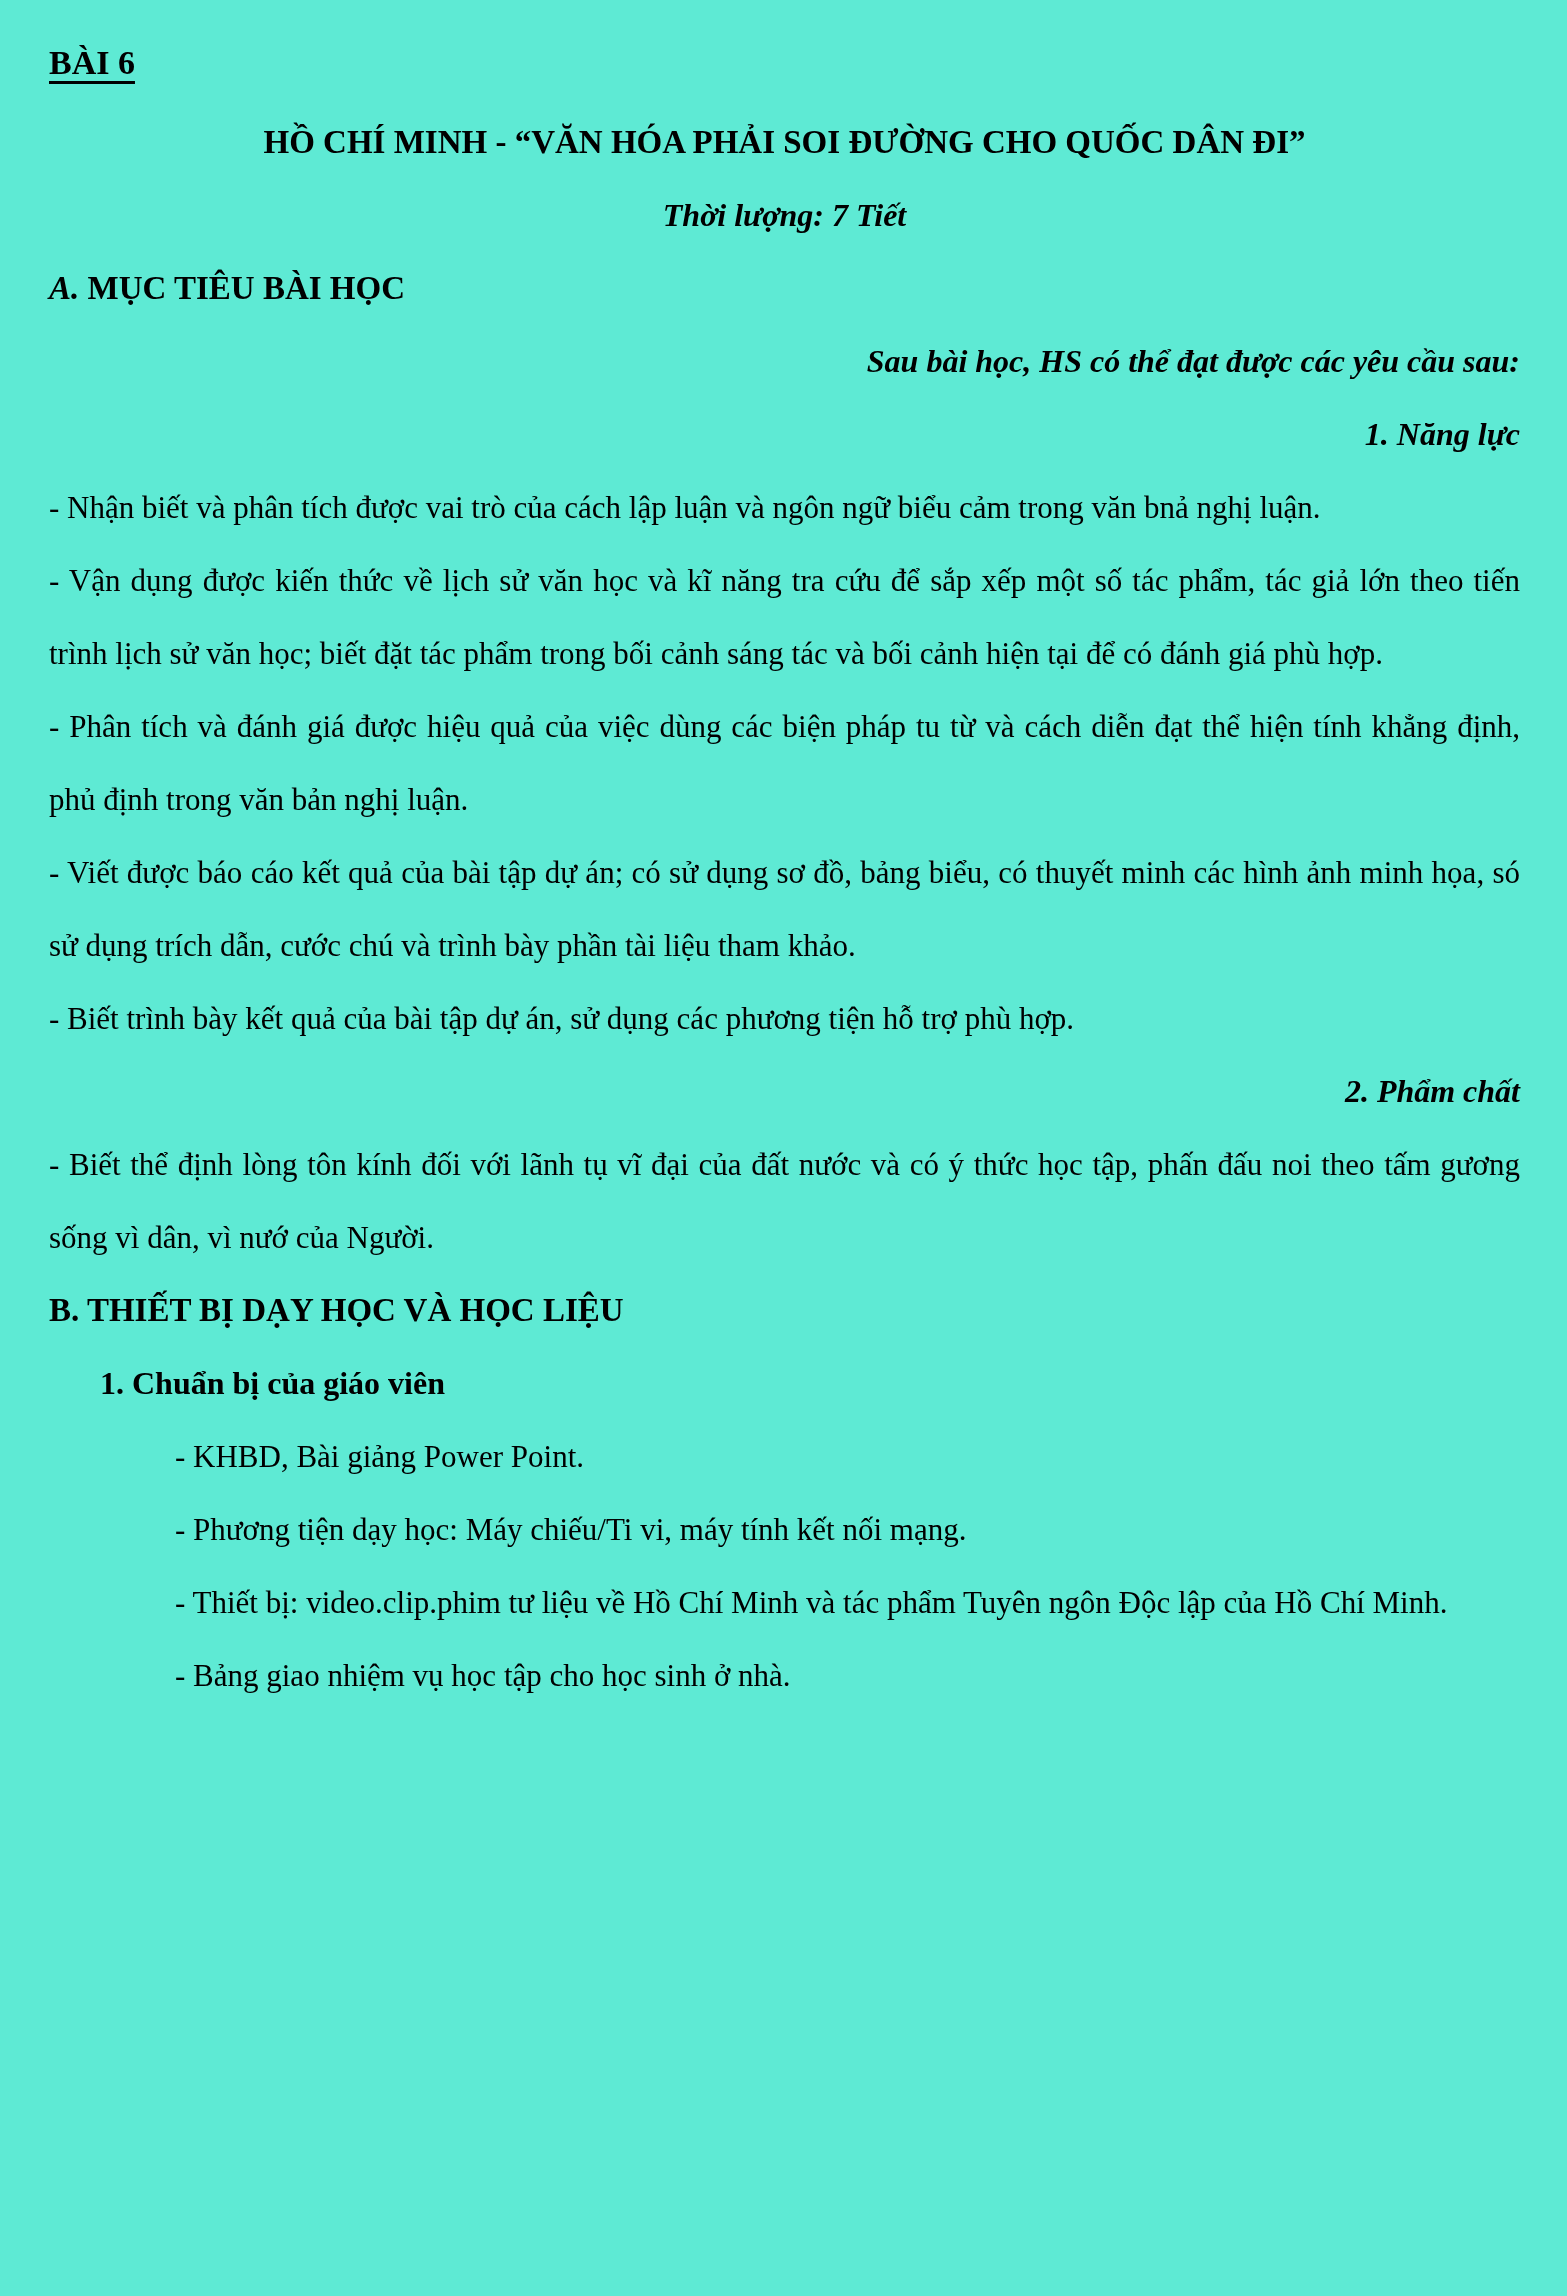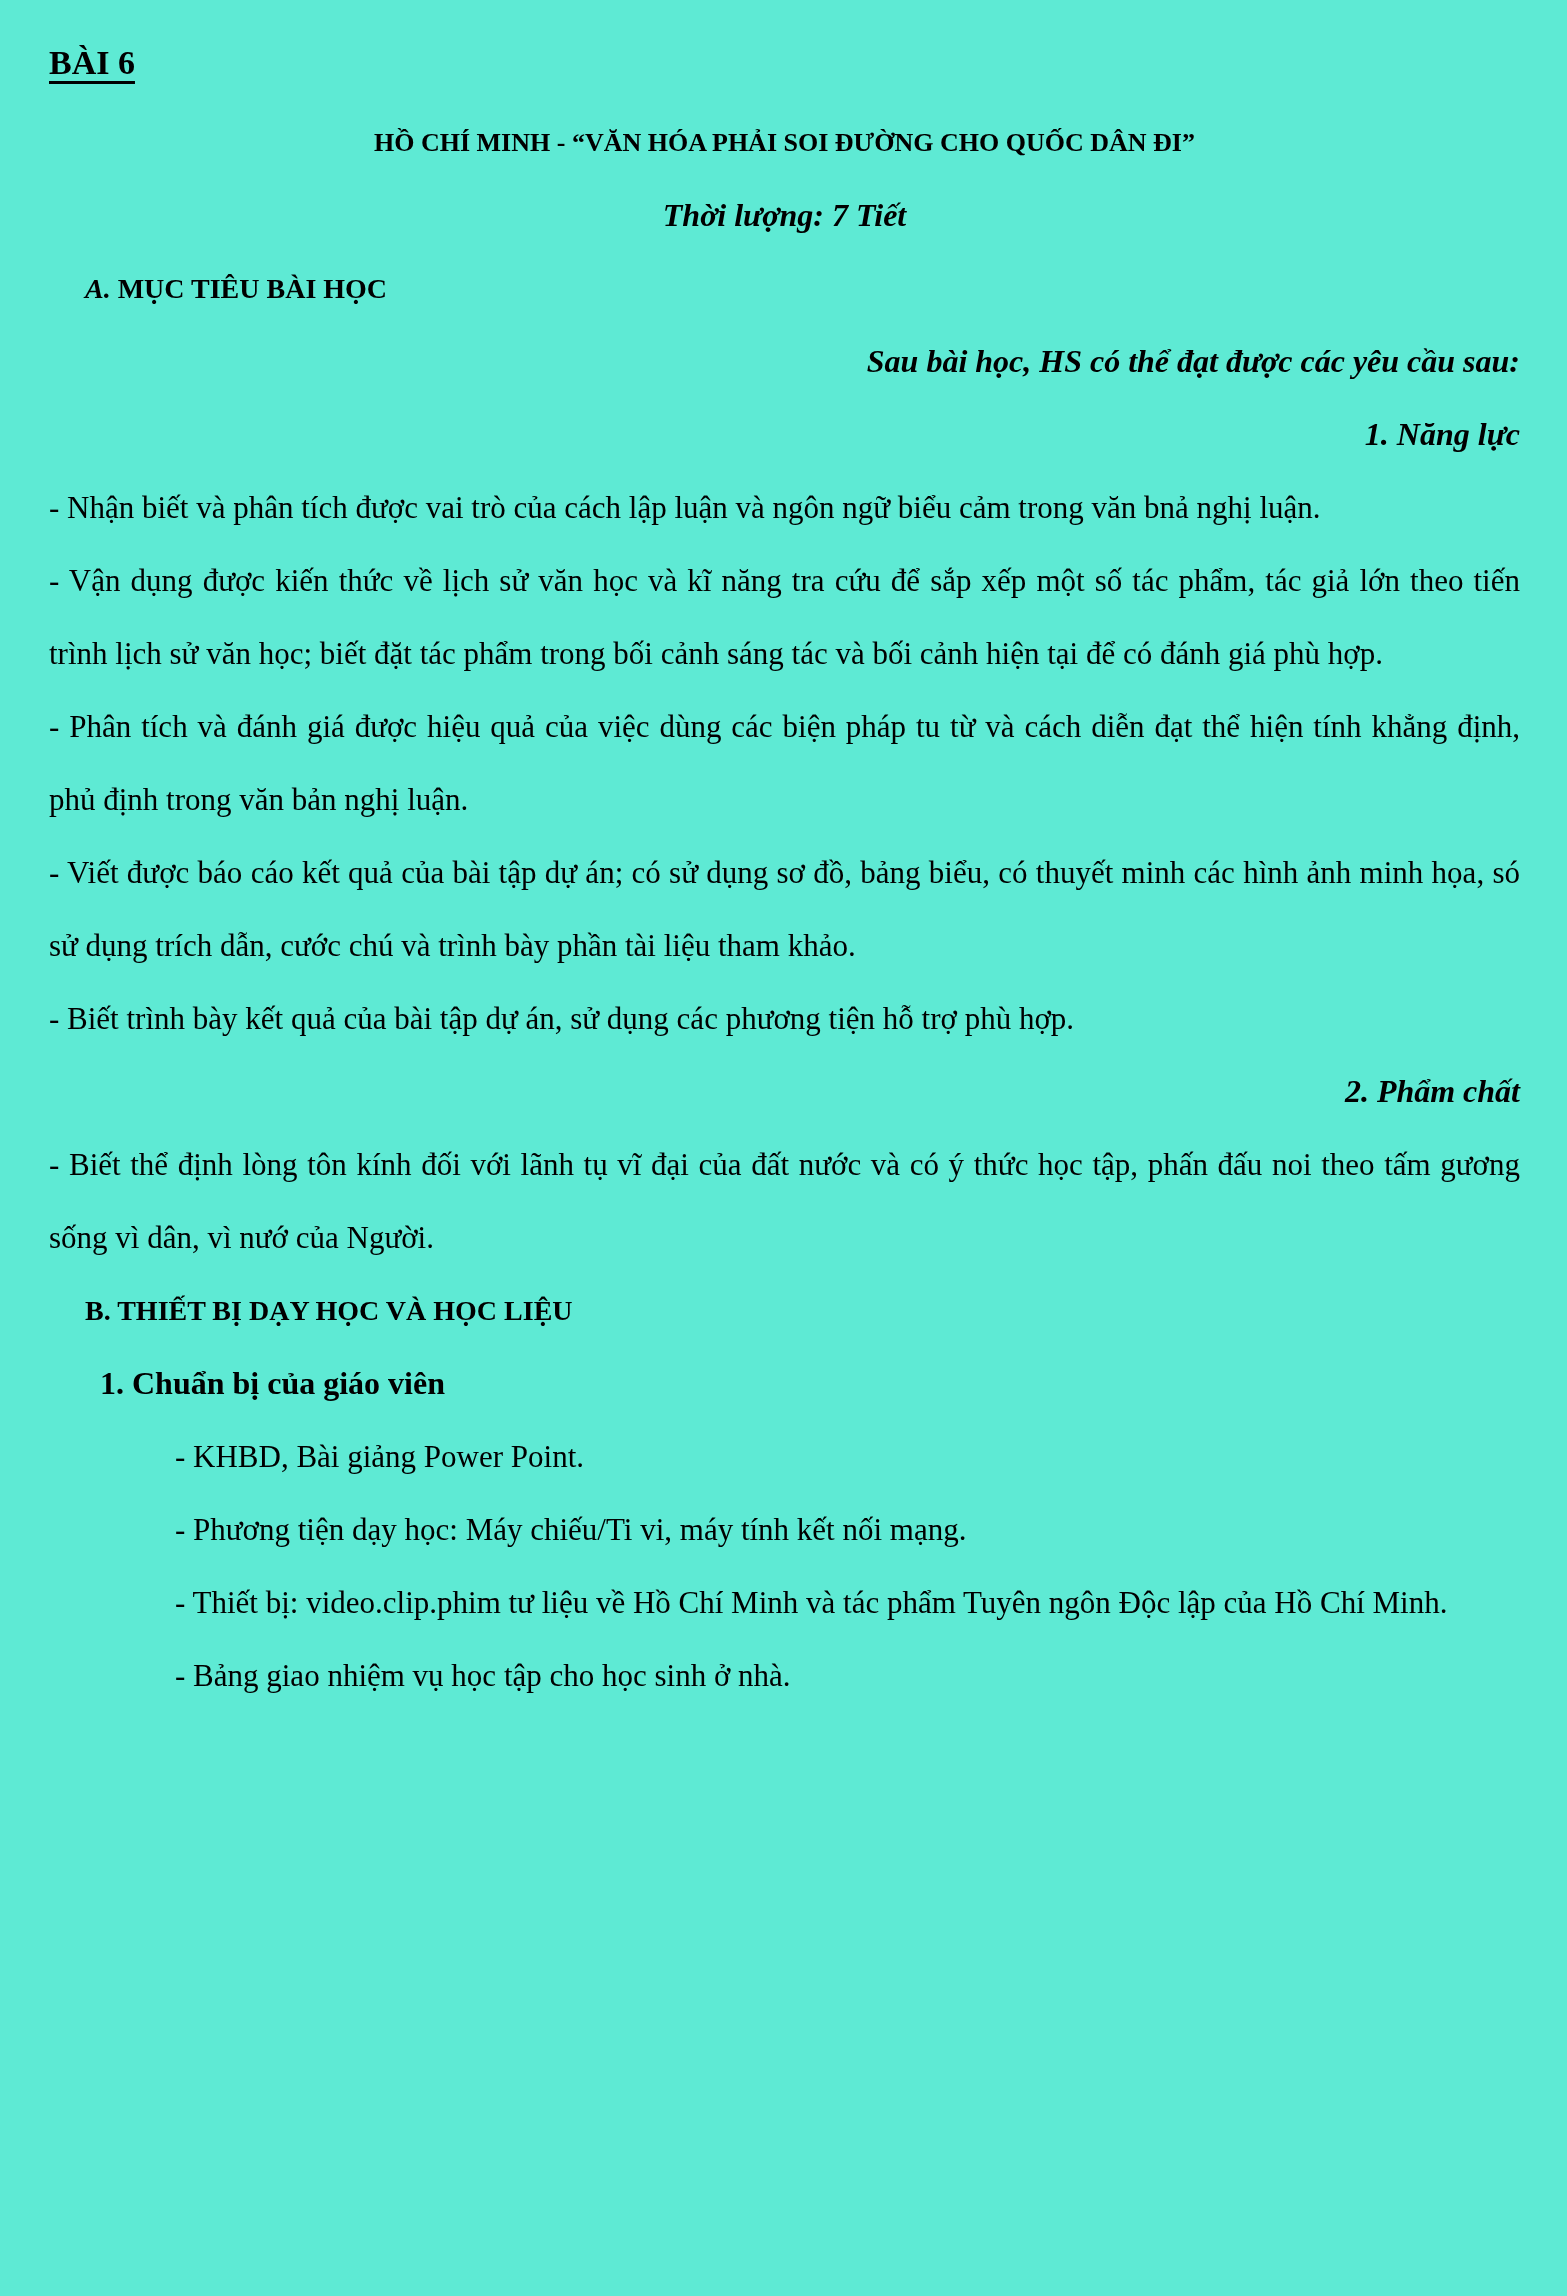--- a/index.html
+++ b/index.html
@@ -22,38 +22,37 @@
     color: #000;
   }
   .lesson-num {
     font-size: 34px;
     font-weight: bold;
     line-height: 86px;
     text-align: left;
   }
   .lesson-num .underlined { text-decoration: underline; text-decoration-thickness: 3px; text-underline-offset: 7px; }
   .doc-title {
-    font-size: 26px;
+    font-size: 33px;
     font-weight: bold;
     line-height: 73px;
     text-align: center;
   }
   .duration {
     font-size: 32px;
     font-weight: bold;
     font-style: italic;
     line-height: 73px;
     text-align: center;
   }
   .heading-main {
-    font-size: 28px;
+    font-size: 33px;
     font-weight: bold;
     line-height: 73px;
     text-align: left;
-    margin-left: 36px;
   }
   .heading-main .marker-italic { font-style: italic; }
   .bold-italic {
     font-size: 32px;
     font-weight: bold;
     font-style: italic;
     line-height: 73px;
     text-align: right;
   }
   .sub-heading {

